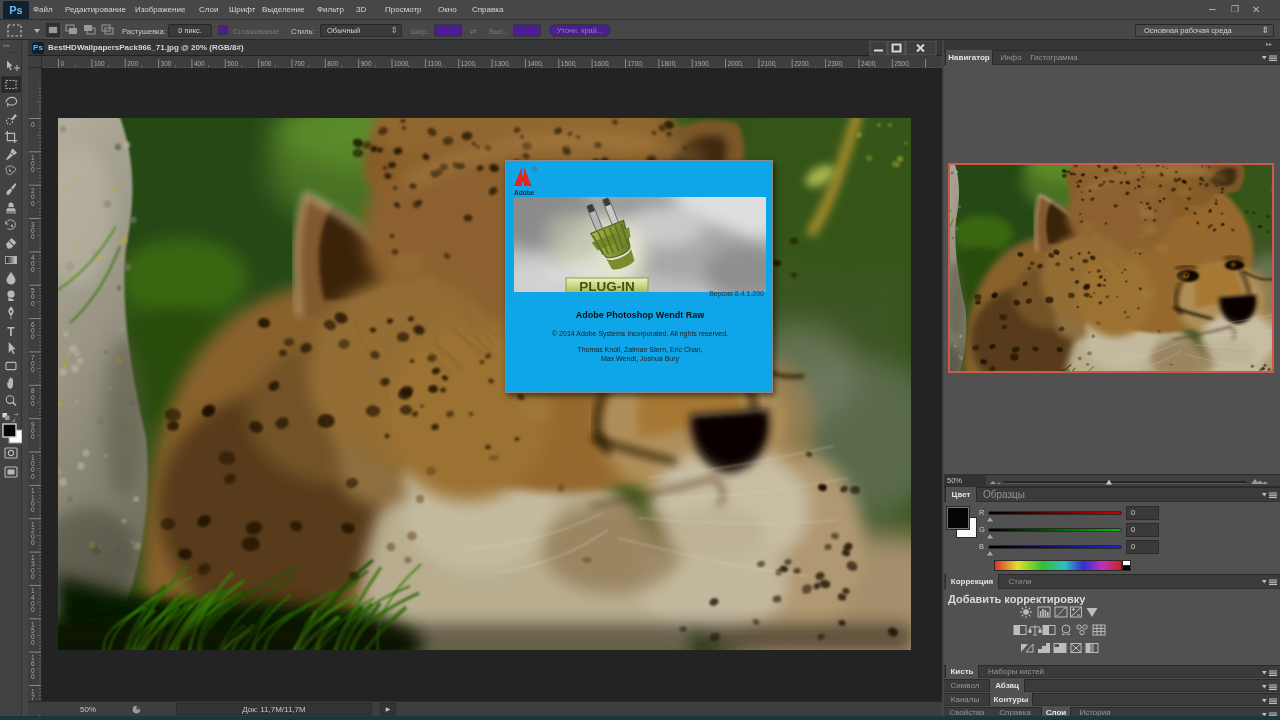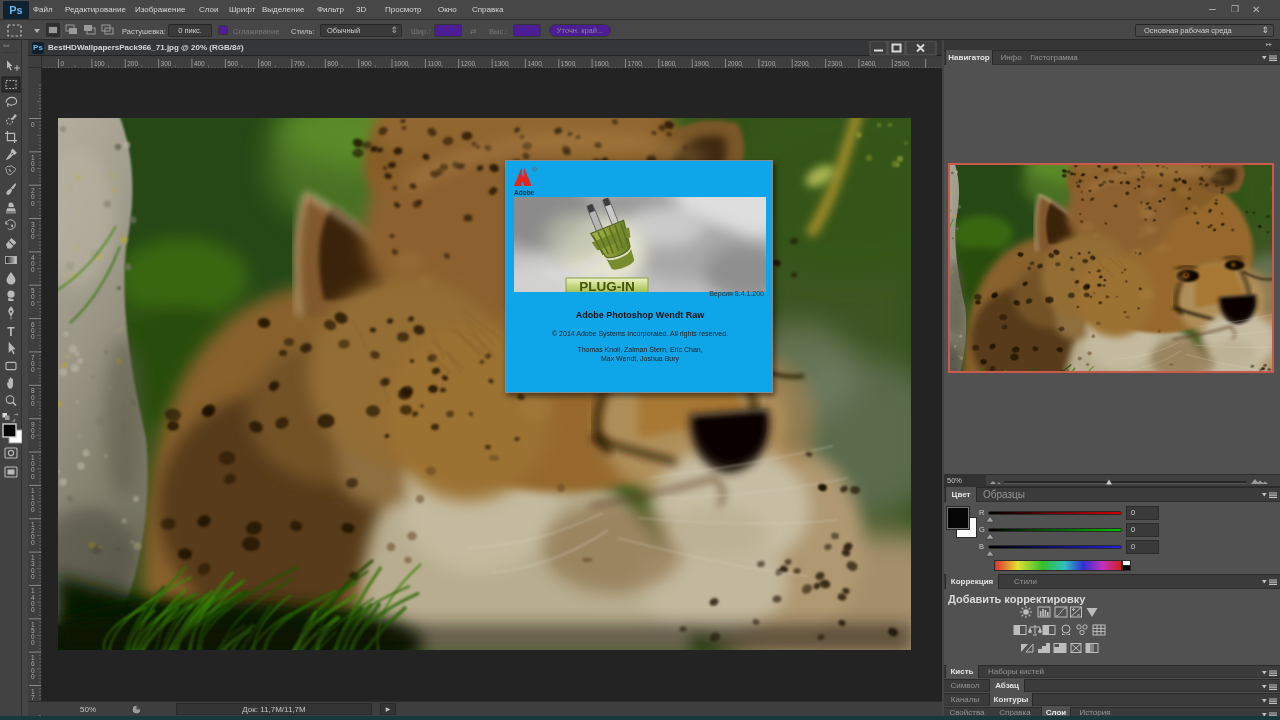--- a/index.html
+++ b/index.html
@@ -1307,21 +1307,21 @@
 <div class="abs" style="left:988px;top:545px;width:134px;height:4px;background:linear-gradient(to right,#000,#2020e0);border:1px solid #2a2a2a;border-radius:2px"></div>
 <svg class="abs" style="left:984px;top:549px" width="12" height="8">
     <path d="M2,7 L6,1.5 L10,7 Z" fill="#a2a2a2" stroke="#333" stroke-width="0.6"></path>
   </svg>
 <div class="abs" style="left:1126px;top:540px;width:33px;height:14px;background:#3a3a3a;border:1px solid #2b2b2b;color:#cfcfcf;font-size:7.5px;padding-left:4px;line-height:12px">0</div>
 <div class="abs" style="left:994px;top:560px;width:128px;height:11px;border:1px solid #2a2a2a;background:linear-gradient(to right,#e03030,#e0e030 18%,#30c030 38%,#30c0c0 55%,#3030d0 70%,#c030c0 85%,#d02020)"></div>
 <div class="abs" style="left:1122px;top:560px;width:9px;height:6px;background:#fff;border:1px solid #2a2a2a"></div>
 <div class="abs" style="left:1122px;top:565px;width:9px;height:6px;background:#000;border:1px solid #2a2a2a"></div>
 <div class="abs" style="left:944px;top:574px;width:336px;height:15px;background:#3b3b3b;border-top:1px solid #2a2a2a;border-bottom:1px solid #303030"></div>
 <div class="abs" style="left:945px;top:574px;width:54px;height:15px;background:#515151;border-left:1px solid #292929;border-right:1px solid #292929;color:#e4e4e4;font-weight:bold;font-size:8px;text-align:center;line-height:15px">Коррекция</div>
-<div class="abs" style="left:1003px;top:574px;width:34px;height:15px;color:#949494;font-size:8px;text-align:right;line-height:15px">Стили</div>
+<div class="abs" style="left:1003px;top:574px;width:34px;height:15px;color:#949494;font-size:8px;text-align:center;line-height:15px">Стили</div>
 <svg class="abs" style="left:1262px;top:578px" width="16" height="8">
     <path d="M0,2 L4.6,2 L2.3,5.4 Z" fill="#c2c2c2"></path>
     <path d="M7,2 h8 M7,4.2 h8 M7,6.4 h8" stroke="#c2c2c2" stroke-width="1.2"></path>
   </svg>
 <div class="abs" style="left:944px;top:590px;width:336px;height:73px;background:#515151"></div>
 <div class="abs" style="left:948px;top:593px;color:#dadada;font-weight:bold;font-size:11px">Добавить корректировку</div>
 <svg class="abs" style="left:944px;top:590px" width="336" height="73">
     <g transform="translate(-944,-590)">
       <g transform="translate(1026,612)" stroke-width="1">
         <circle cx="0" cy="0" r="2.8" fill="#bdbdbd"></circle>

